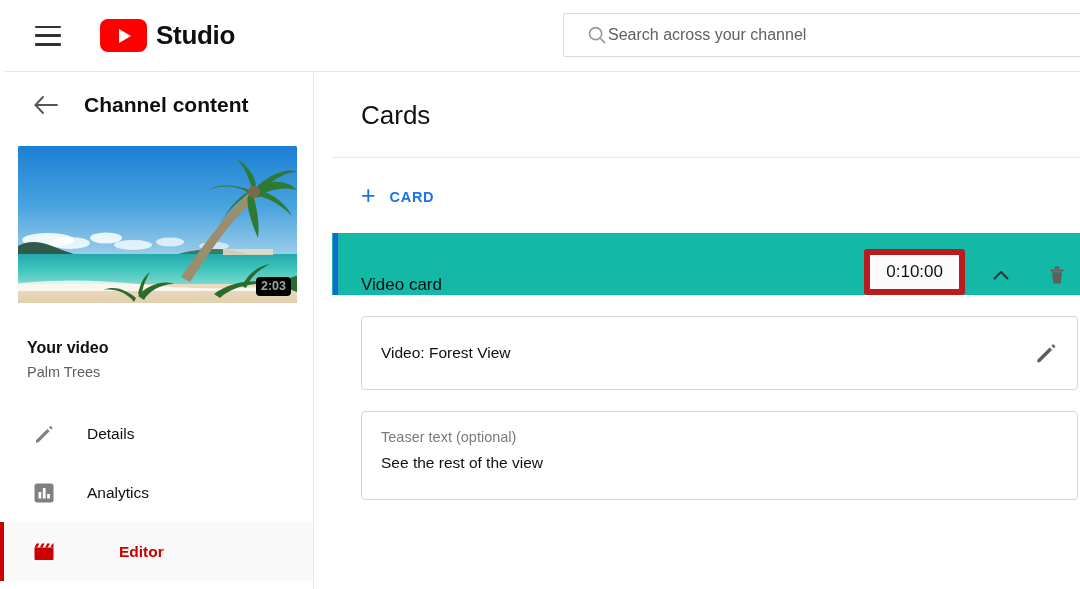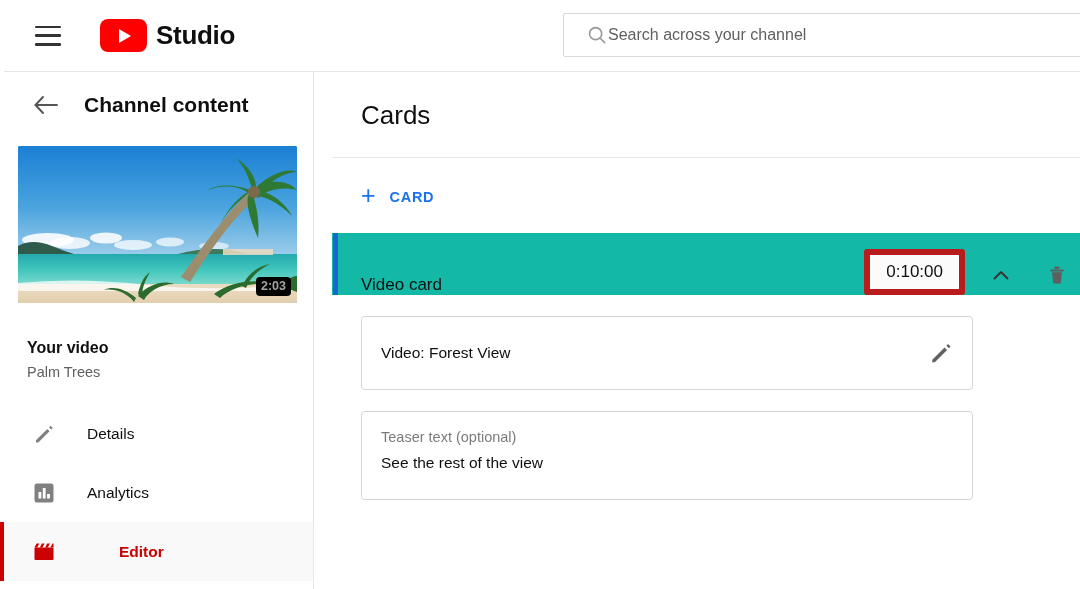--- a/index.html
+++ b/index.html
@@ -163,21 +163,21 @@
   }
   .iconbtn {
     width: 40px; height: 40px; margin-left: 16px;
     display: flex; align-items: center; justify-content: center;
     cursor: pointer;
   }
   .iconbtn.last { margin-right: 20px; }
 
   .field {
     margin: 21px 0 0 29px;
-    width: 612px;
+    width: 717px;
     border: 1px solid #d6d6d6; border-radius: 4px;
     background: #ffffff;
     position: relative;
   }
   .field.row {
     height: 74px; display: flex; align-items: center;
   }
   .field.row .ftext { margin-left: 19px; font-size: 15.5px; color: #0f0f0f; }
   .field.row .fspacer { flex: 1; }
   .field.row .pencil { margin-right: 18px; display: flex; cursor: pointer; }

